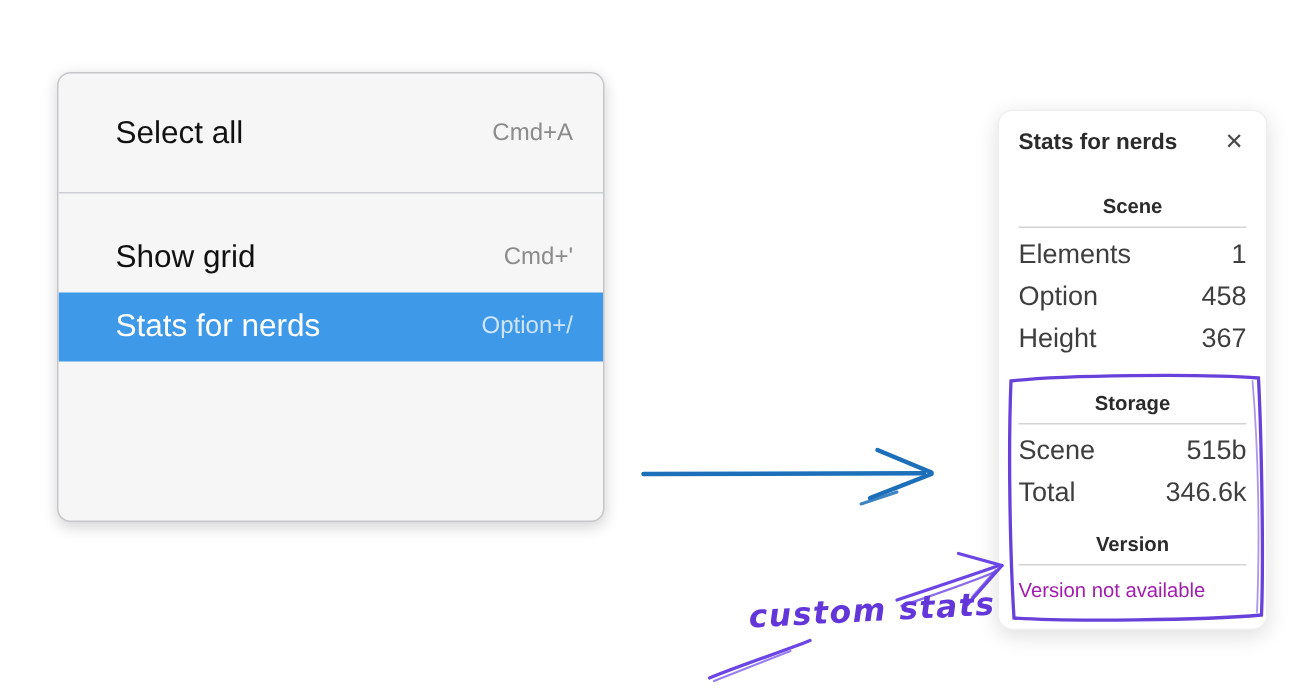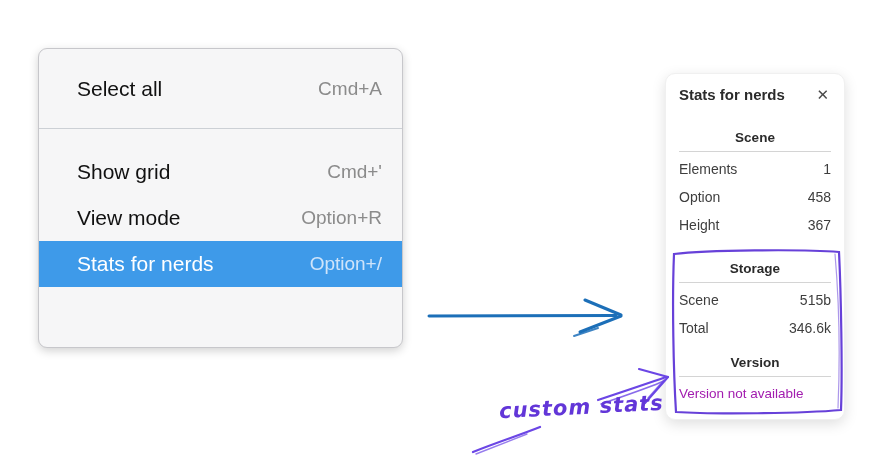--- a/index.html
+++ b/index.html
@@ -25,21 +25,21 @@
   .menu-row {
     display: flex;
     align-items: center;
     justify-content: space-between;
     padding: 0 20px 0 38px;
     font-size: 21px;
     color: #111111;
     cursor: default;
   }
   .menu-row .shortcut {
-    font-size: 19px;
+    font-size: 16px;
     color: #8b8b8b;
   }
   .menu-row.first { height: 79px; }
   .menu-divider { height: 1px; background: #ccd0d5; width: 100%; }
   .menu-group { padding-top: 20px; }
   .menu-group .menu-row { height: 46px; }
   .menu-row.highlighted {
     background: #3e9ae9;
     color: #ffffff;
   }
@@ -86,21 +86,21 @@
   .stats-rule {
     border: none;
     border-top: 1px solid #d4d4d4;
     margin: 6px 0 3px 0;
   }
   .stat-row {
     display: flex;
     justify-content: space-between;
     align-items: center;
     height: 28px;
-    font-size: 14px;
+    font-size: 18px;
     color: #3e3e3e;
   }
   .version-note {
     font-size: 13.5px;
     color: #a21caf;
     margin-top: 9px;
     white-space: nowrap;
   }
 
   
@@ -129,24 +129,20 @@
 <div class="context-menu">
   <div class="menu-row first">
     <span>Select all</span>
     <span class="shortcut">Cmd+A</span>
   </div>
   <div class="menu-divider"></div>
   <div class="menu-group">
     <div class="menu-row">
       <span>Show grid</span>
       <span class="shortcut">Cmd+'</span>
-    </div>
-    <div class="menu-row">
-      <span>View mode</span>
-      <span class="shortcut">Option+R</span>
     </div>
     <div class="menu-row highlighted">
       <span>Stats for nerds</span>
       <span class="shortcut">Option+/</span>
     </div>
   </div>
 </div>
 
 <div class="stats-panel">
   <div class="stats-header">

